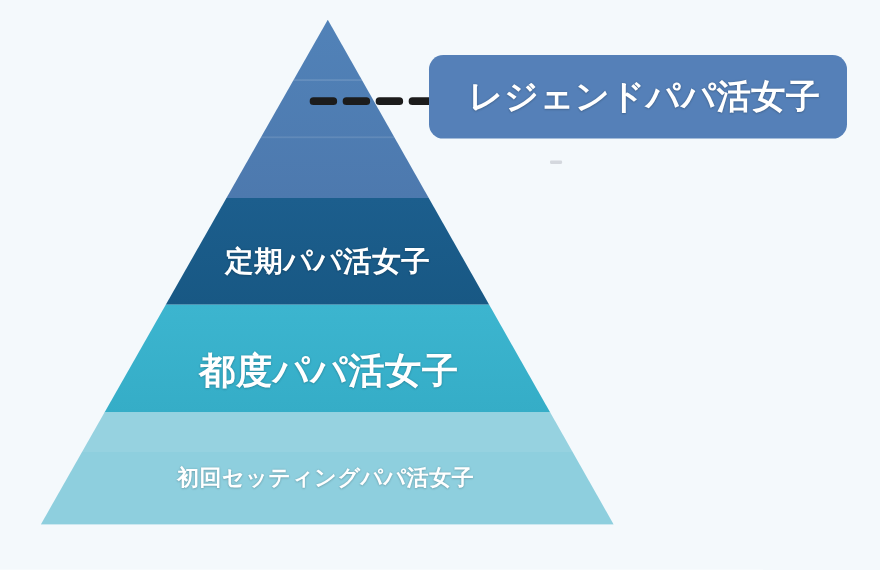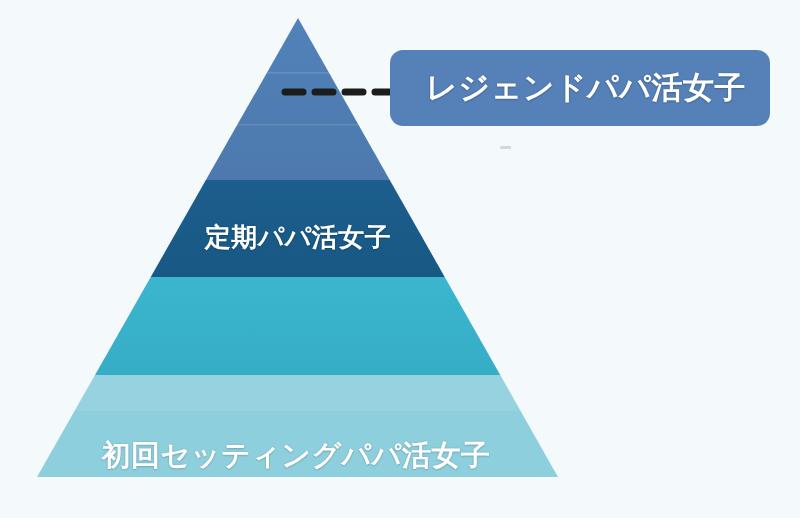--- a/index.html
+++ b/index.html
@@ -50,22 +50,22 @@
     top: 208px;
     font-size: 26px;
   }
   #tier-label-3 {           
     left: 299px;
     top: 303px;
     font-size: 33px;
   }
   #tier-label-4 {           
     left: 296px;
-    top: 424px;
-    font-size: 29px;
+    top: 409px;
+    font-size: 20px;
   }
 
   
   #callout-connector {
     position: absolute;
     left: 281px;
     top: 86px;
     width: 114px;
     height: 12px;
   }
@@ -147,20 +147,21 @@
 
       <rect x="0" y="277" width="800" height="98" fill="url(#tier3Grad)"></rect>
 
       <rect x="0" y="375" width="800" height="102" fill="#8ecfde"></rect>
       <rect x="0" y="375" width="800" height="36" fill="#ffffff" opacity="0.07"></rect>
     </g>
   </svg>
 
   <div class="tier-label" id="tier-label-2">定期パパ活女子</div>
 
+  <div class="tier-label" id="tier-label-3">都度パパ活女子</div>
 
   <div class="tier-label" id="tier-label-4">初回セッティングパパ活女子</div>
 
   <svg id="callout-connector" viewBox="0 0 114 12" aria-hidden="true">
     <line x1="4" y1="6" x2="110" y2="6" stroke="#1c1c1c" stroke-width="7" stroke-linecap="round" stroke-dasharray="18 12"></line>
   </svg>
 
   <div id="callout-box" style="background: rgb(85, 128, 184); padding-left: 12px;">
     <span id="callout-label">レジェンドパパ活女子</span>
   </div>

